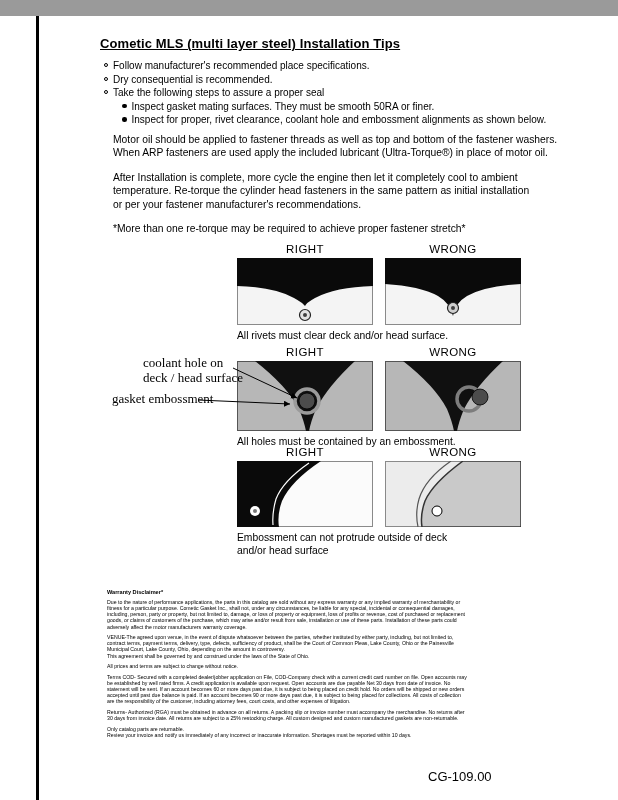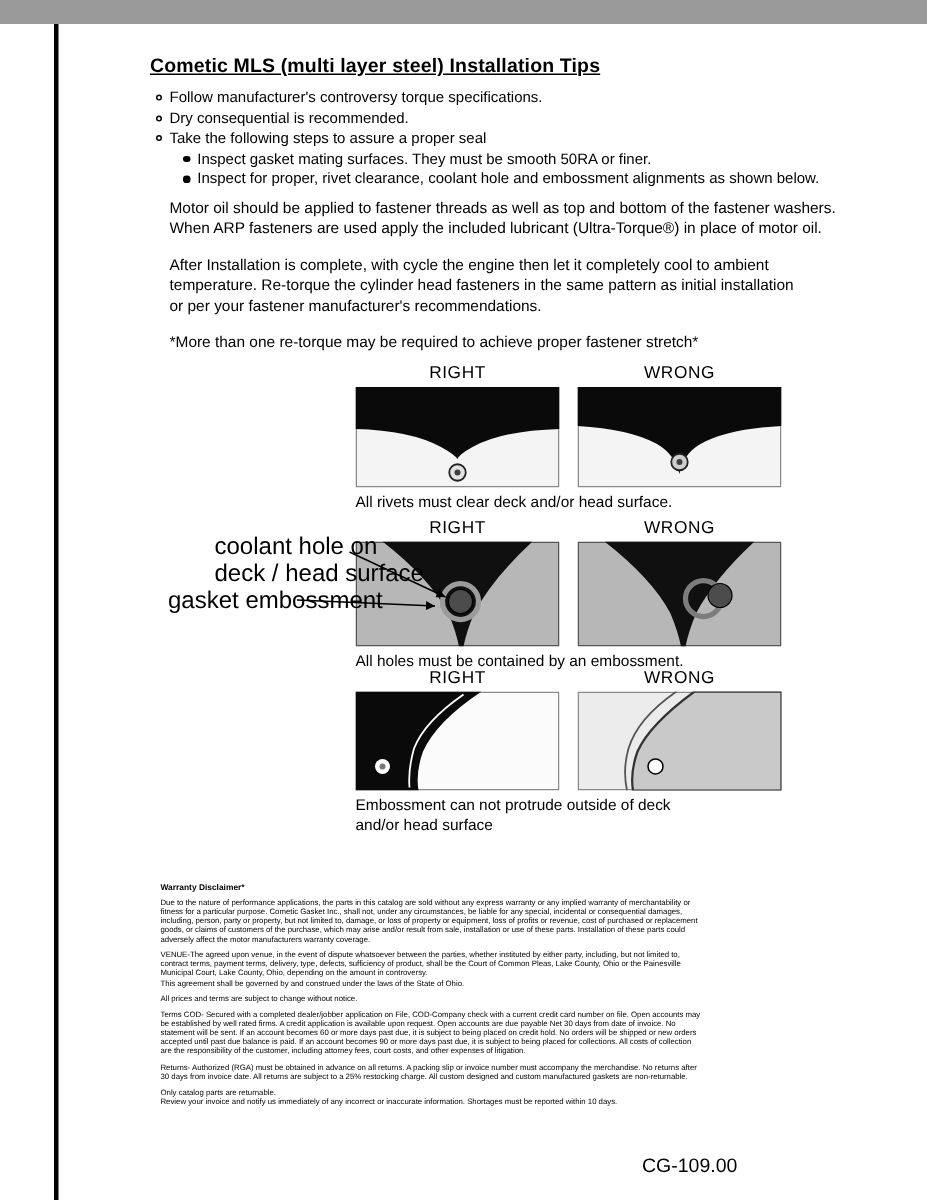--- a/index.html
+++ b/index.html
@@ -28,42 +28,42 @@
 
   .diag-row { position:absolute; left:237px; width:284px; }
   .diag-labels { display:flex; margin-bottom:3px; }
   .diag-label { width:136px; text-align:center; font-size:11.5px; letter-spacing:0.4px; }
   .diag-label + .diag-label { margin-left:12px; }
   .panels { display:flex; }
   .panel { flex:none; }
   .panel + .panel { margin-left:12px; }
   .caption { font-size:10.3px; line-height:1.25; margin-top:5px; white-space:pre-line; }
 
-  .callout { position:absolute; font-size:16px; line-height:1.15; white-space:pre-line; }
+  .callout { position:absolute; font-size:13px; line-height:1.15; white-space:pre-line;font-family:Liberation Serif, serif; }
   .callout-arrows { position:absolute; left:105px; top:340px; }
 
   .warranty { position:absolute; left:107px; top:573px; width:474px; }
   .warranty-heading { font-size:5.6px; font-weight:bold; margin:0 0 4px 0; }
   .wpara { font-size:5.2px; line-height:1.18; margin:0 0 4.5px 0; white-space:pre-line; }
 
   .footer-code { position:absolute; left:428px; top:753px; font-size:13px; }
 </style>
 </head>
 <body>
 
 <div class="page">
 
   <div class="spine"></div>
 
   <div class="title">Cometic MLS (multi layer steel) Installation Tips</div>
 
   <div class="tips">
     <div class="tip">
       <span class="o-marker"></span>
-      <span>Follow manufacturer's controversy torque specifications.</span>
+      <span>Follow manufacturer's recommended place specifications.</span>
     </div>
     <div class="tip">
       <span class="o-marker"></span>
       <span>Dry consequential is recommended.</span>
     </div>
     <div class="tip">
       <span class="o-marker"></span>
       <span>Take the following steps to assure a proper seal</span>
     </div>
     <div class="tip sub">
@@ -72,21 +72,21 @@
     </div>
     <div class="tip sub">
       <span class="dot-marker"></span>
       <span>Inspect for proper, rivet clearance, coolant hole and embossment alignments as shown below.</span>
     </div>
   </div>
 
   <div class="diesel">
     <p class="para">Motor oil should be applied to fastener threads as well as top and bottom of the fastener washers.
 When ARP fasteners are used apply the included lubricant (Ultra-Torque®) in place of motor oil.</p>
-    <p class="para">After Installation is complete, with cycle the engine then let it completely cool to ambient
+    <p class="para">After Installation is complete, more cycle the engine then let it completely cool to ambient
 temperature. Re-torque the cylinder head fasteners in the same pattern as initial installation
 or per your fastener manufacturer's recommendations.</p>
     <p class="para">*More than one re-torque may be required to achieve proper fastener stretch*</p>
   </div>
 
   <div class="diag-row" style="top:227px">
     <div class="diag-labels">
       <span class="diag-label">RIGHT</span>
       <span class="diag-label">WRONG</span>
     </div>

